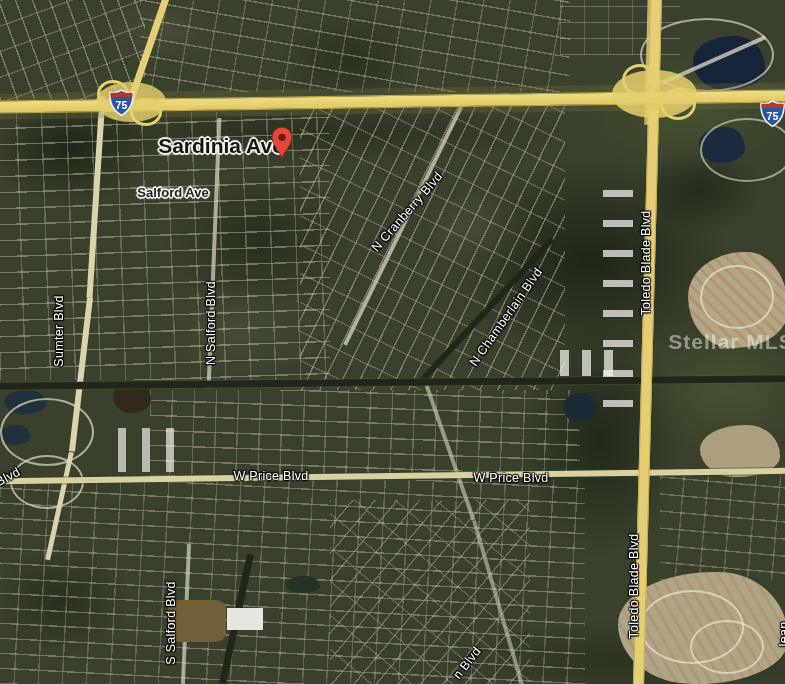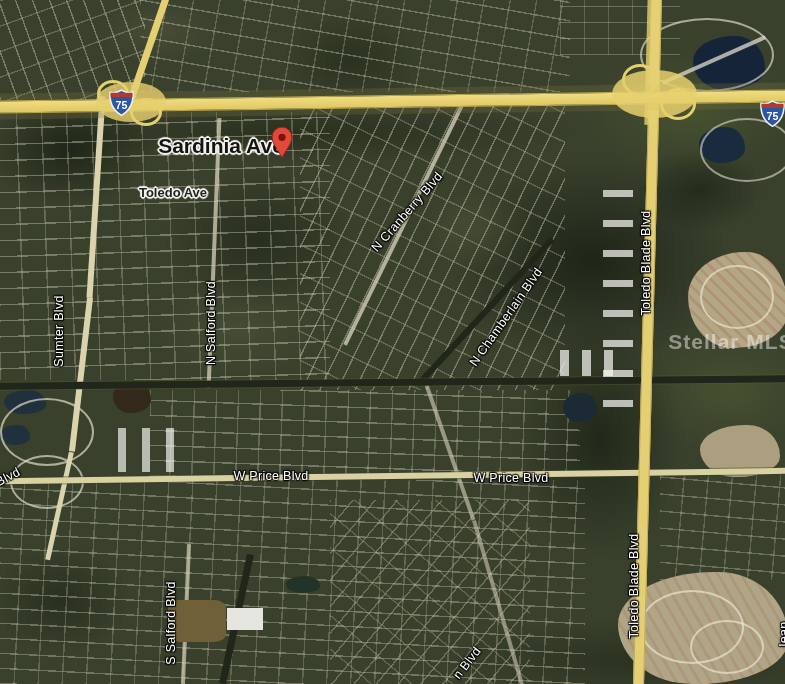--- a/index.html
+++ b/index.html
@@ -111,21 +111,21 @@
   <div class="abs road" style="left:658px;top:58px;width:112px;height:4px;transform:rotate(-24deg);background:rgba(235,232,215,.7);"></div>
 
   <div class="abs" style="left:96px;top:82px;width:70px;height:40px;background:rgba(230,208,110,.8);border-radius:50%;"></div>
   <div class="abs yring" style="left:97px;top:80px;width:26px;height:22px;"></div>
   <div class="abs yring" style="left:130px;top:98px;width:26px;height:22px;"></div>
   <div class="abs" style="left:612px;top:70px;width:85px;height:48px;background:rgba(230,208,110,.85);border-radius:50%;"></div>
   <div class="abs yring" style="left:622px;top:64px;width:30px;height:26px;"></div>
   <div class="abs yring" style="left:660px;top:88px;width:30px;height:26px;"></div>
 
   <div class="lbl place-lbl" style="left:221px;top:146px;font-size:21px;">Sardinia Ave</div>
-  <div class="lbl place-lbl" style="left:173px;top:192px;font-size:13px;color:#222;">Toledo Ave</div>
+  <div class="lbl place-lbl" style="left:173px;top:192px;font-size:13px;color:#222;">Salford Ave</div>
   <div class="lbl road-lbl r90" style="left:59px;top:331px;">Sumter Blvd</div>
   <div class="lbl road-lbl r90" style="left:211px;top:323px;">N Salford Blvd</div>
   <div class="lbl road-lbl" style="left:407px;top:212px;transform:translate(-50%,-50%) rotate(-49deg);">N Cranberry Blvd</div>
   <div class="lbl road-lbl" style="left:506px;top:317px;transform:translate(-50%,-50%) rotate(-55deg);">N Chamberlain Blvd</div>
   <div class="lbl road-lbl r90" style="left:646px;top:263px;">Toledo Blade Blvd</div>
   <div class="lbl road-lbl r90" style="left:634px;top:586px;">Toledo Blade Blvd</div>
   <div class="lbl road-lbl" style="left:271px;top:476px;">W Price Blvd</div>
   <div class="lbl road-lbl" style="left:511px;top:478px;">W Price Blvd</div>
   <div class="lbl road-lbl r90" style="left:171px;top:623px;">S Salford Blvd</div>
   <div class="lbl road-lbl" style="left:8px;top:477px;transform:translate(-50%,-50%) rotate(-28deg);">Blvd</div>

